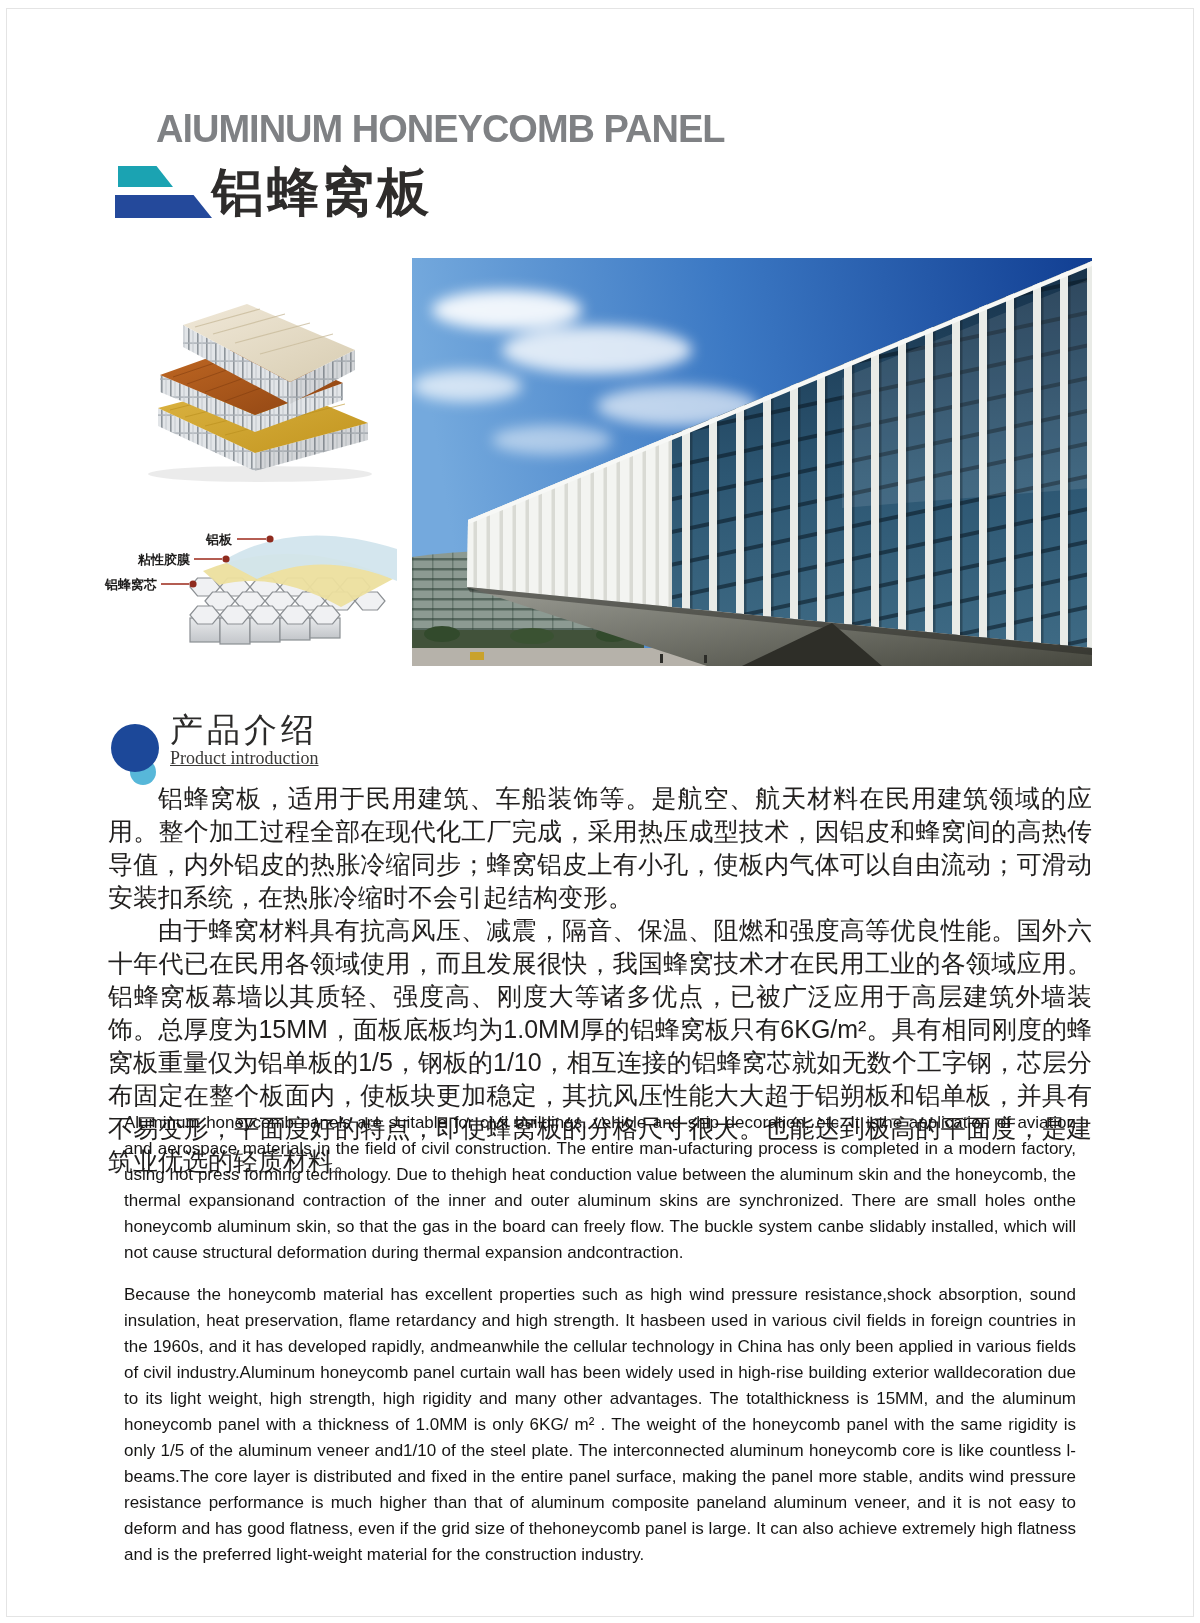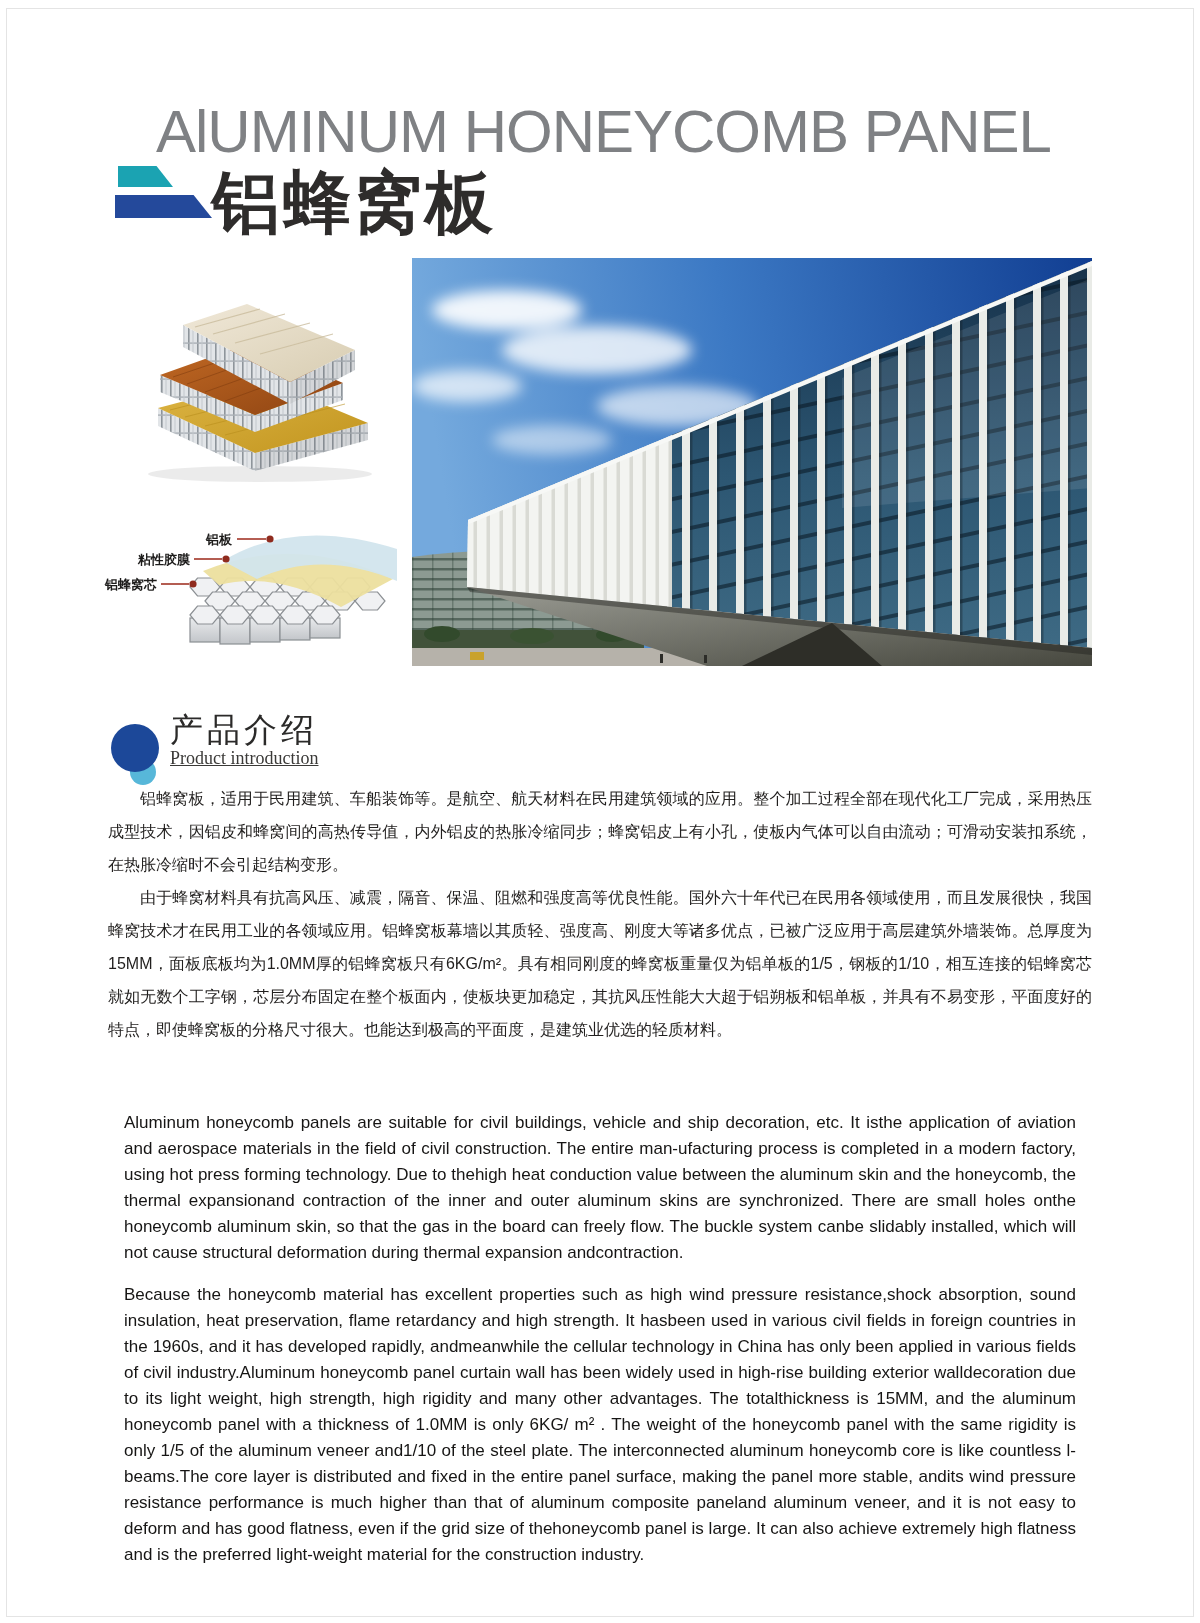--- a/index.html
+++ b/index.html
@@ -8,40 +8,40 @@
     font-family:"Liberation Sans", sans-serif;overflow:hidden;
   }
   .page-frame{position:absolute;left:6px;top:8px;right:6px;bottom:6px;border:1px solid #e4e4e4;pointer-events:none;}
 
   
   .logo{position:absolute;left:115px;top:166px;width:100px;height:54px;}
   .logo-top{position:absolute;left:3px;top:0;width:55px;height:21px;background:var(--logo-teal);
     clip-path:polygon(0 0,70% 0,100% 100%,0 100%);}
   .logo-bottom{position:absolute;left:0;top:29px;width:97px;height:23px;background:var(--logo-blue);
     clip-path:polygon(0 0,81% 0,100% 100%,0 100%);}
-  .title-en{position:absolute;left:156px;top:97px;font-size:60px;font-weight:400;
+  .title-en{position:absolute;left:156px;top:108px;font-size:38px;font-weight:700;
     color:var(--title-gray);letter-spacing:-1px;white-space:nowrap;}
-  .title-zh{position:absolute;left:212px;top:158px;font-size:68px;font-weight:700;
+  .title-zh{position:absolute;left:212px;top:158px;font-size:52px;font-weight:700;
     color:#2e2c2b;letter-spacing:3px;white-space:nowrap;}
 
   
   .samples-svg{position:absolute;left:125px;top:280px;}
   .diagram-svg{position:absolute;left:95px;top:487px;}
   .photo-svg{position:absolute;left:412px;top:258px;}
 
   
   .section-icon{position:absolute;left:110px;top:722px;}
   .section-title-zh{position:absolute;left:170px;top:708px;font-family:"Liberation Serif", serif;
     font-size:33px;font-weight:400;color:#2b2a29;letter-spacing:4px;}
   .section-title-en{position:absolute;left:170px;top:748px;font-family:"Liberation Serif", serif;
     font-size:18px;color:#3a3937;text-decoration:underline;}
 
   
   .body-zh{position:absolute;left:108px;top:782px;width:984px;}
-  .body-zh p{margin:0;font-size:16px;line-height:33px;color:#211f1e;
+  .body-zh p{margin:0;font-size:25px;line-height:33px;color:#211f1e;
     text-align:justify;text-indent:2em;}
   .body-zh p + p{}
   .body-en{position:absolute;left:108px;top:1094px;width:984px;}
   .body-en p{margin:16px;font-size:17px;line-height:26px;color:#161514;text-align:justify;}
 </style>
 </head>
 <body>
 
 <div class="page-frame"></div>
 

